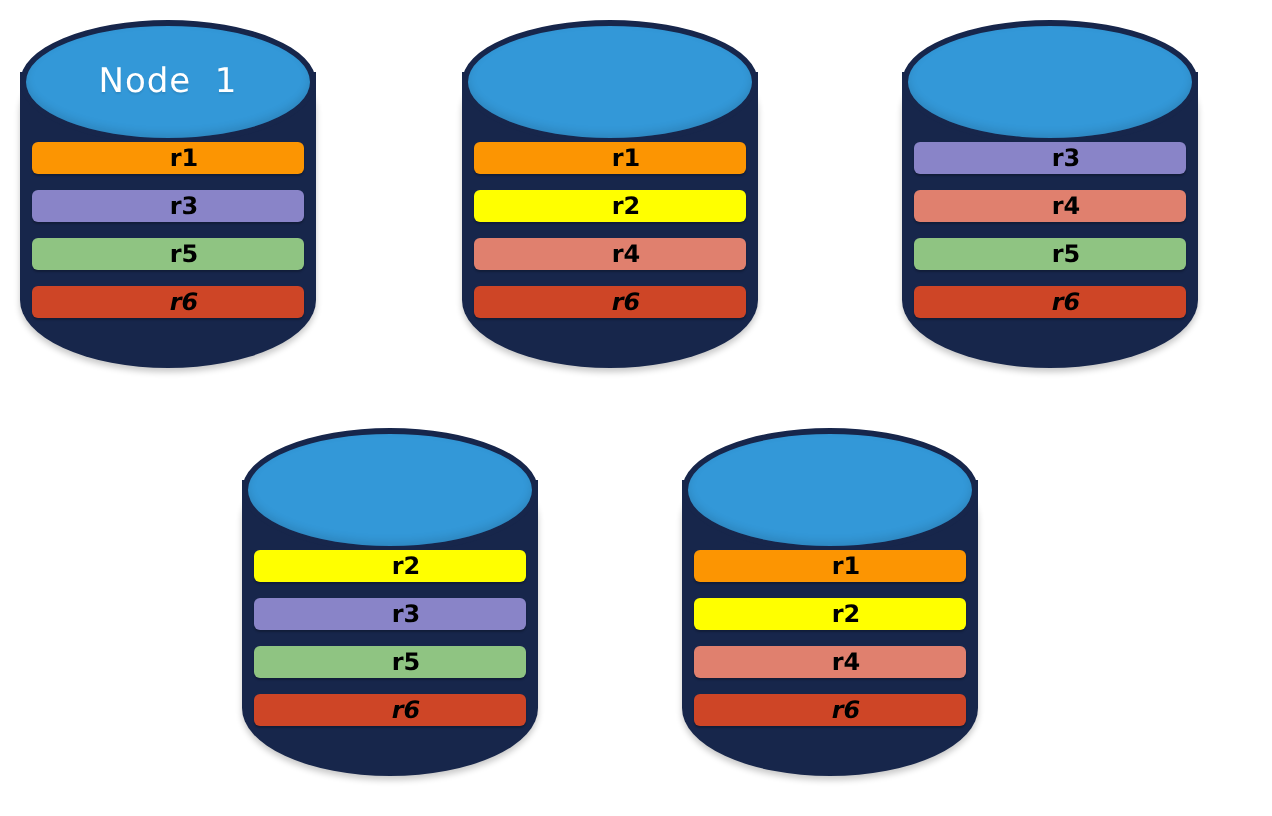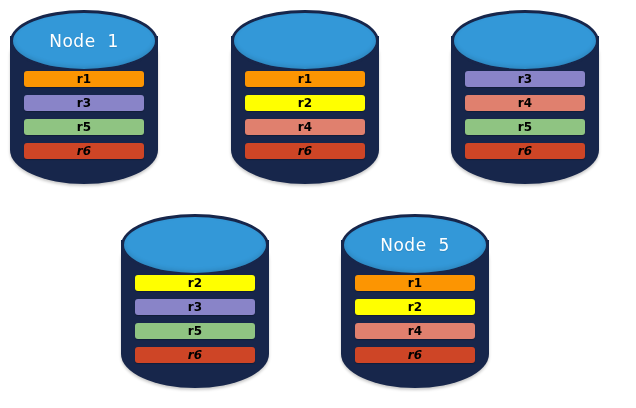--- a/index.html
+++ b/index.html
@@ -95,20 +95,21 @@
     margin: 0 auto 8px auto;
     border-radius: 3px;
     display: flex;
     align-items: center;
     justify-content: center;
     color: #000000;
     font-size: 12px;
     font-weight: bold;
     line-height: 1;
     box-shadow: 0 1px 1px rgba(0,0,0,0.25);
+    padding-left: 16px;
   }
   .replica:last-child { margin-bottom: 0; font-style: italic; }
 </style>
 </head>
 <body>
 
 <div id="stage">
     <div class="node" style="left: 10px; top: 6px;">
       <div class="node-body" style="background: rgb(23, 38, 75);"></div>
       <div class="node-body-straight" style="background: rgb(23, 38, 75);"></div>
@@ -151,21 +152,20 @@
         <div class="replica" style="background: rgb(255, 255, 0); color: rgb(0, 0, 0);">r2</div>
         <div class="replica" style="background: rgb(137, 132, 200); color: rgb(0, 0, 0);">r3</div>
         <div class="replica" style="background: rgb(143, 196, 130); color: rgb(0, 0, 0);">r5</div>
         <div class="replica" style="background: rgb(206, 69, 38); color: rgb(0, 0, 0);">r6</div>
       </div>
     </div>
     <div class="node" style="left: 341px; top: 210px;">
       <div class="node-body" style="background: rgb(23, 38, 75);"></div>
       <div class="node-body-straight" style="background: rgb(23, 38, 75);"></div>
       <div class="node-top" style="background: rgb(51, 152, 216); border-color: rgb(23, 38, 75);"></div>
-      <div class="node-label" style="color: rgb(255, 255, 255);">Node  5</div>
       <div class="replica-stack">
         <div class="replica" style="background: rgb(252, 149, 2); color: rgb(0, 0, 0);">r1</div>
         <div class="replica" style="background: rgb(255, 255, 0); color: rgb(0, 0, 0);">r2</div>
         <div class="replica" style="background: rgb(224, 128, 110); color: rgb(0, 0, 0);">r4</div>
         <div class="replica" style="background: rgb(206, 69, 38); color: rgb(0, 0, 0);">r6</div>
       </div>
     </div>
   </div>
 
 </body></html>

